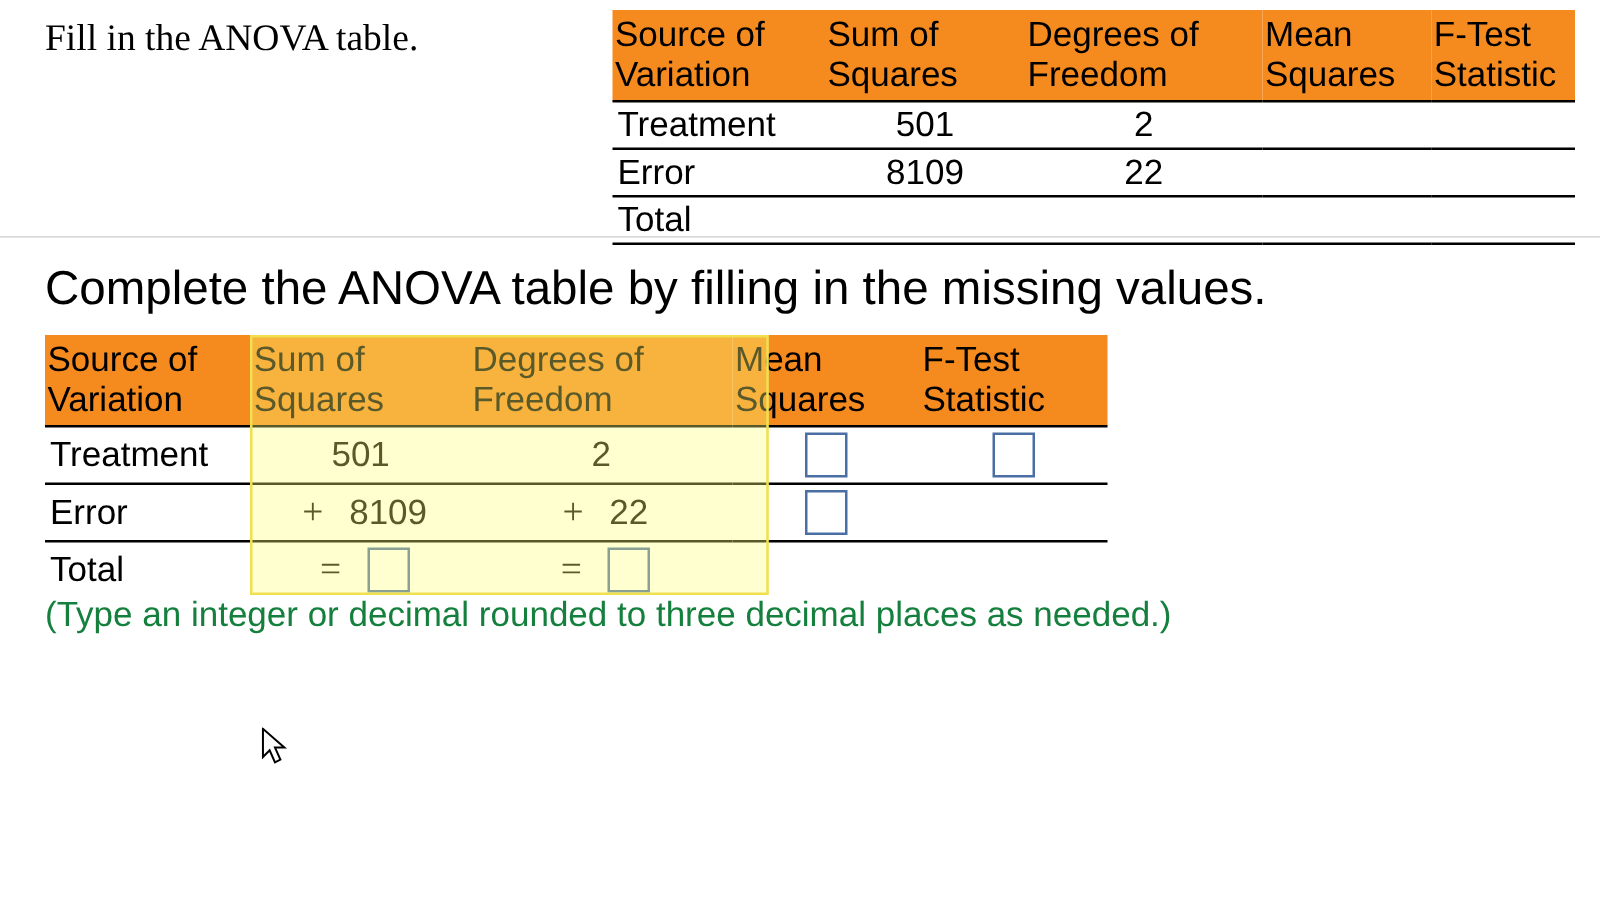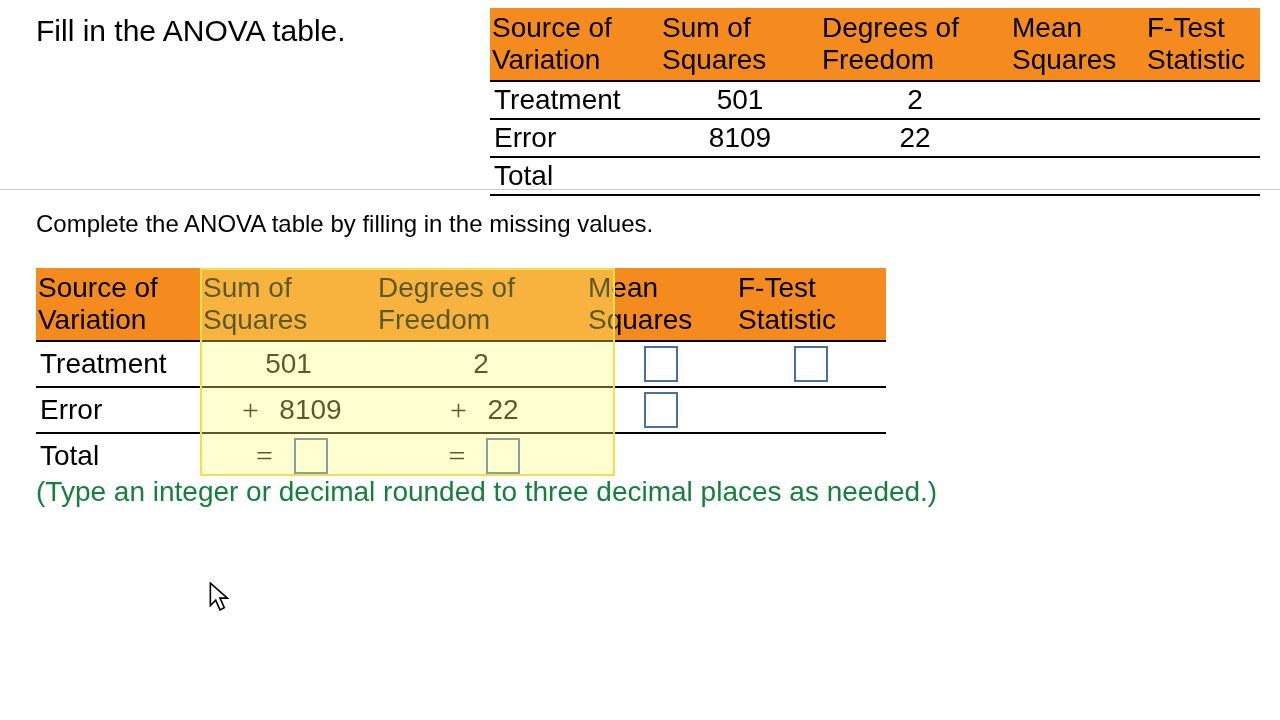--- a/index.html
+++ b/index.html
@@ -19,20 +19,21 @@
     position: relative;
     border-bottom: 1px solid #ccc;
     padding-bottom: 8px;
     margin-bottom: 12px;
   }
   .instruction-top {
     position: absolute;
     left: 36px;
     top: 14px;
     font-size: 30px;
+    font-family: Liberation Serif, serif;
   }
   .top-table {
     position: absolute;
     top: 8px;
     left: 490px;
     width: 770px;
   }
   .top-table table {
     width: 100%;
     border-collapse: collapse;
@@ -54,21 +55,21 @@
     text-align: left;
     height: 34px;
   }
   .top-table td.num { text-align: center; }
   .top-table tr.total td { border-bottom: 2px solid #000; }
 
   .instruction-mid {
     position: absolute;
     left: 36px;
     top: 210px;
-    font-size: 24px;
+    font-size: 38px;
     text-align: center;
   }
 
   .bottom-table-wrap {
     position: absolute;
     left: 36px;
     top: 268px;
     width: 850px;
   }
   .bottom-table {

